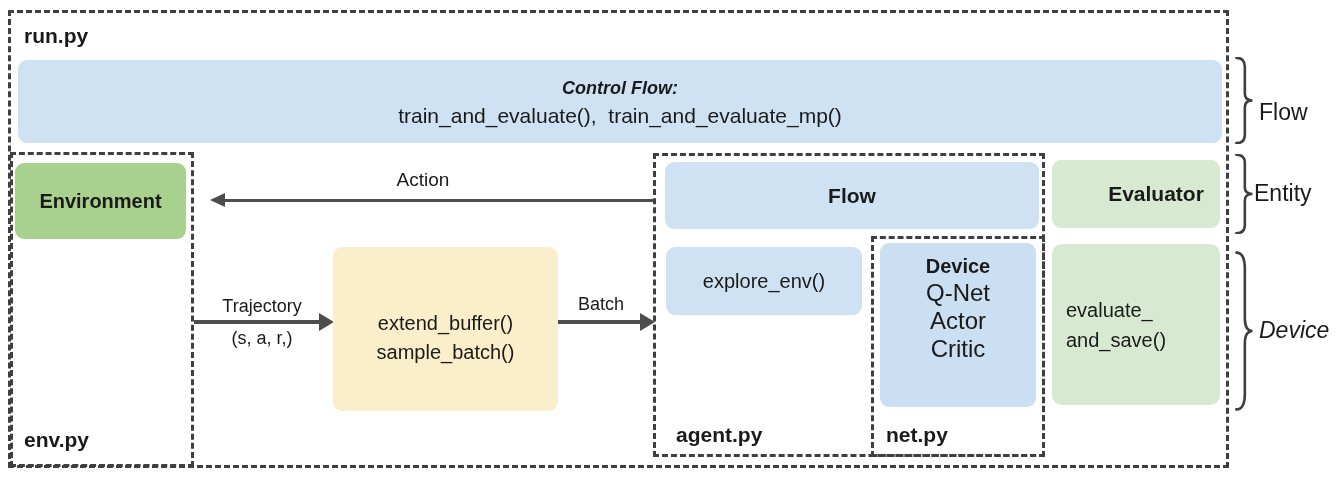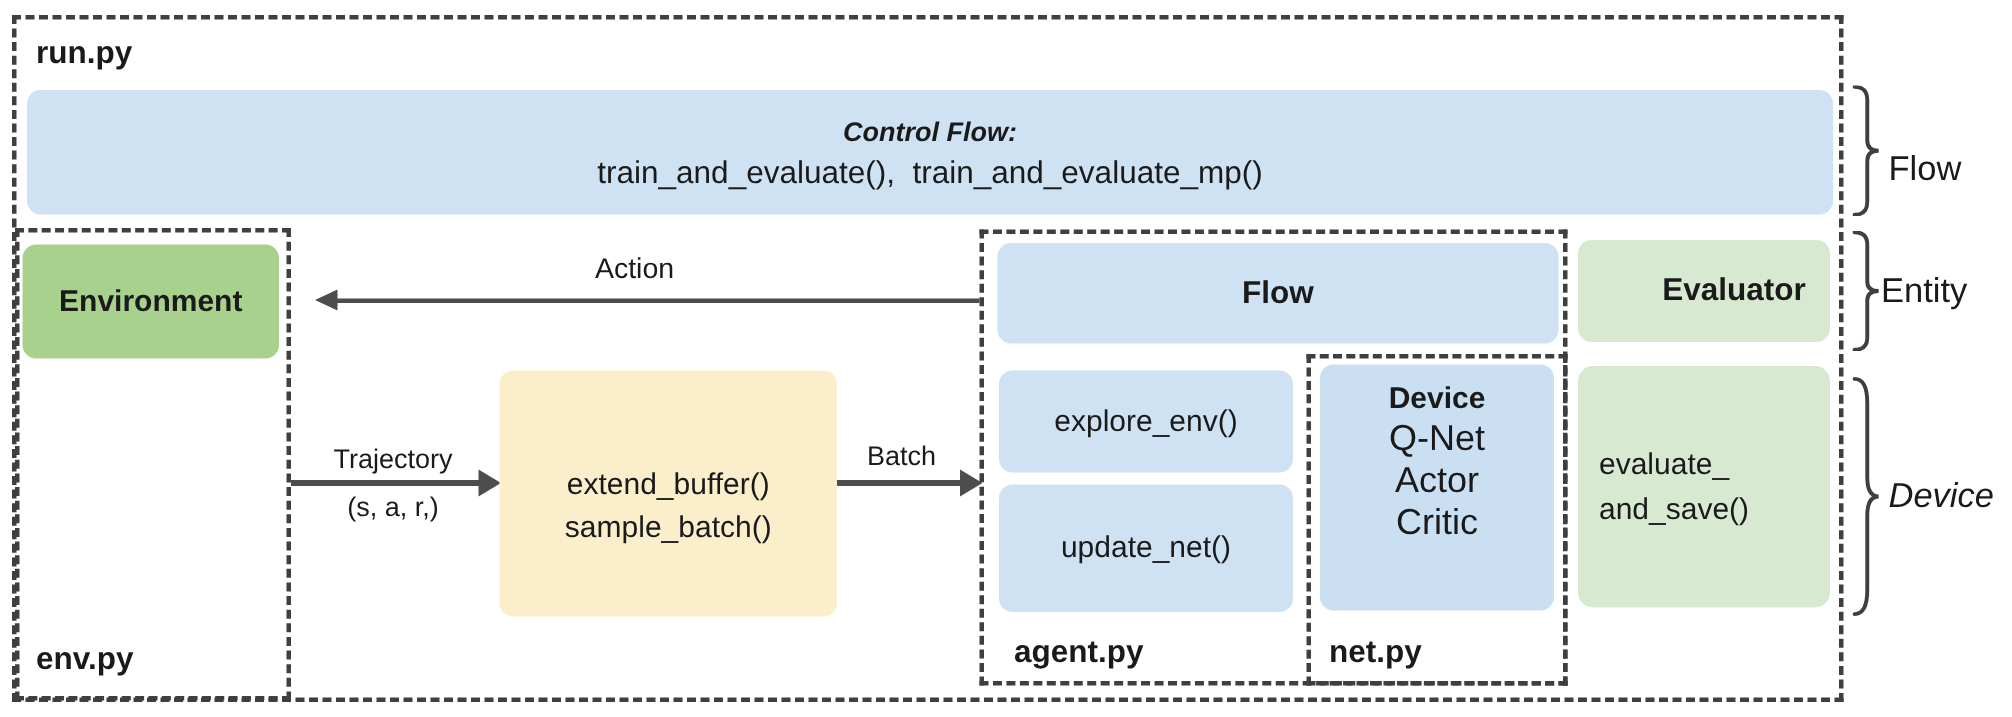--- a/index.html
+++ b/index.html
@@ -62,23 +62,20 @@
   <div class="head" style="left:640px;top:313px;border-width:9px 0 9px 15px;border-color:transparent transparent transparent #4d4d4d;"></div>
   <div class="arrow-label" style="left:556px;top:294px;width:90px;text-align:center;">Batch</div>
 
   <div class="dashed" style="left:653px;top:153px;width:392px;height:304px;"></div>
   <div class="box blue" style="left:665px;top:162px;width:374px;height:67px;">
     <div class="bold" style="font-size:21px;">Flow</div>
   </div>
   <div class="box blue" style="left:666px;top:247px;width:196px;height:68px;">
     <div style="font-size:20px;">explore_env()</div>
   </div>
-  <div class="box blue" style="left:666px;top:323px;width:196px;height:85px;">
-    <div style="font-size:20px;">update_net()</div>
-  </div>
   <div class="file-label" style="left:676px;top:423px;">agent.py</div>
 
   <div class="dashed" style="left:871px;top:236px;width:174px;height:221px;"></div>
   <div class="box blue-deep" style="left:880px;top:243px;width:156px;height:164px;justify-content:flex-start;padding-top:10px;">
     <div class="bold" style="font-size:20px;line-height:26px;">Device</div>
     <div class="pre" style="font-size:24px;line-height:28px;">Q-Net
 Actor
 Critic</div>
   </div>
   <div class="file-label" style="left:886px;top:423px;">net.py</div>

